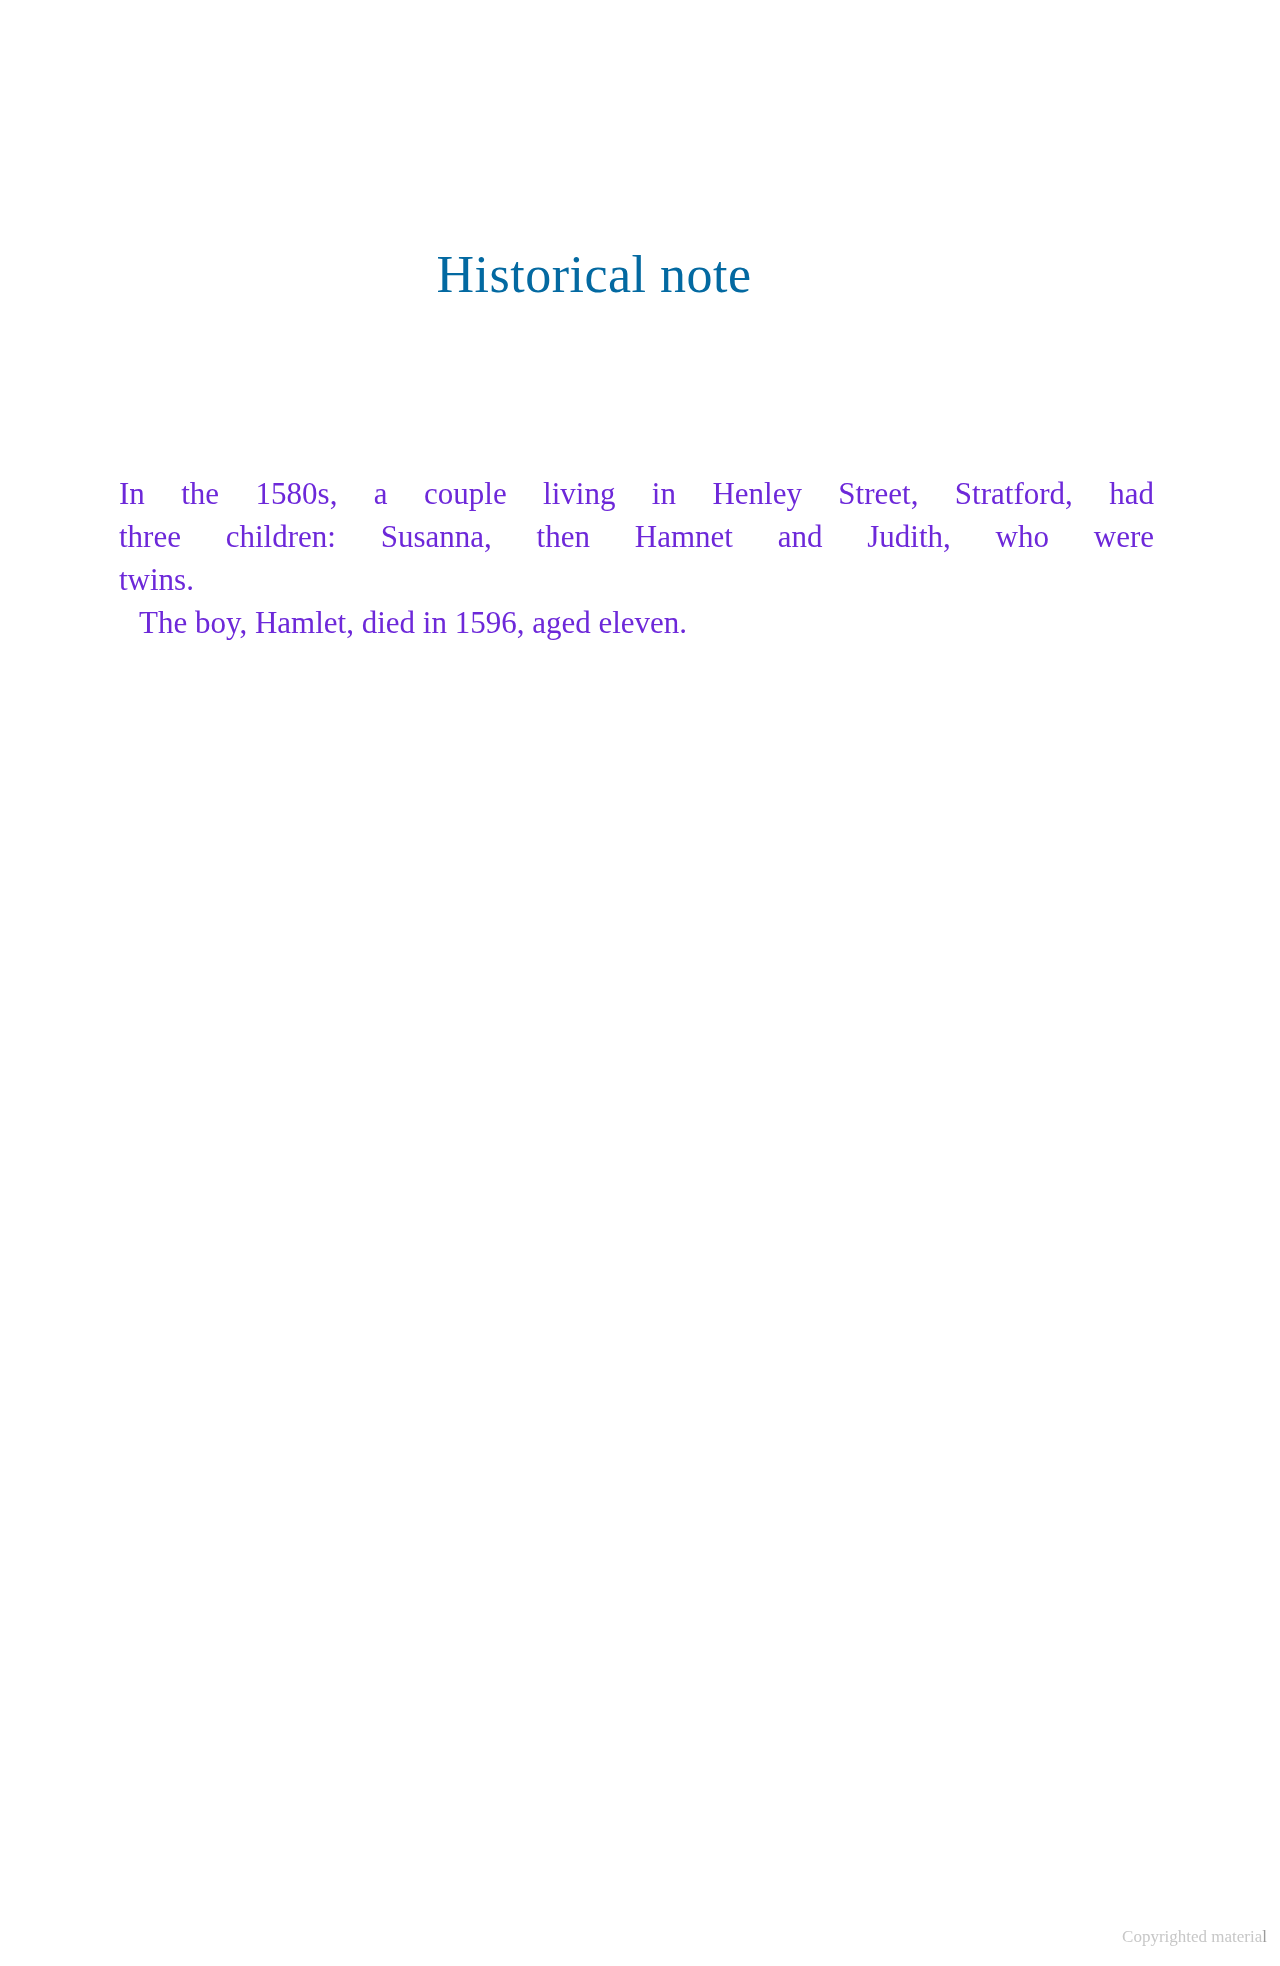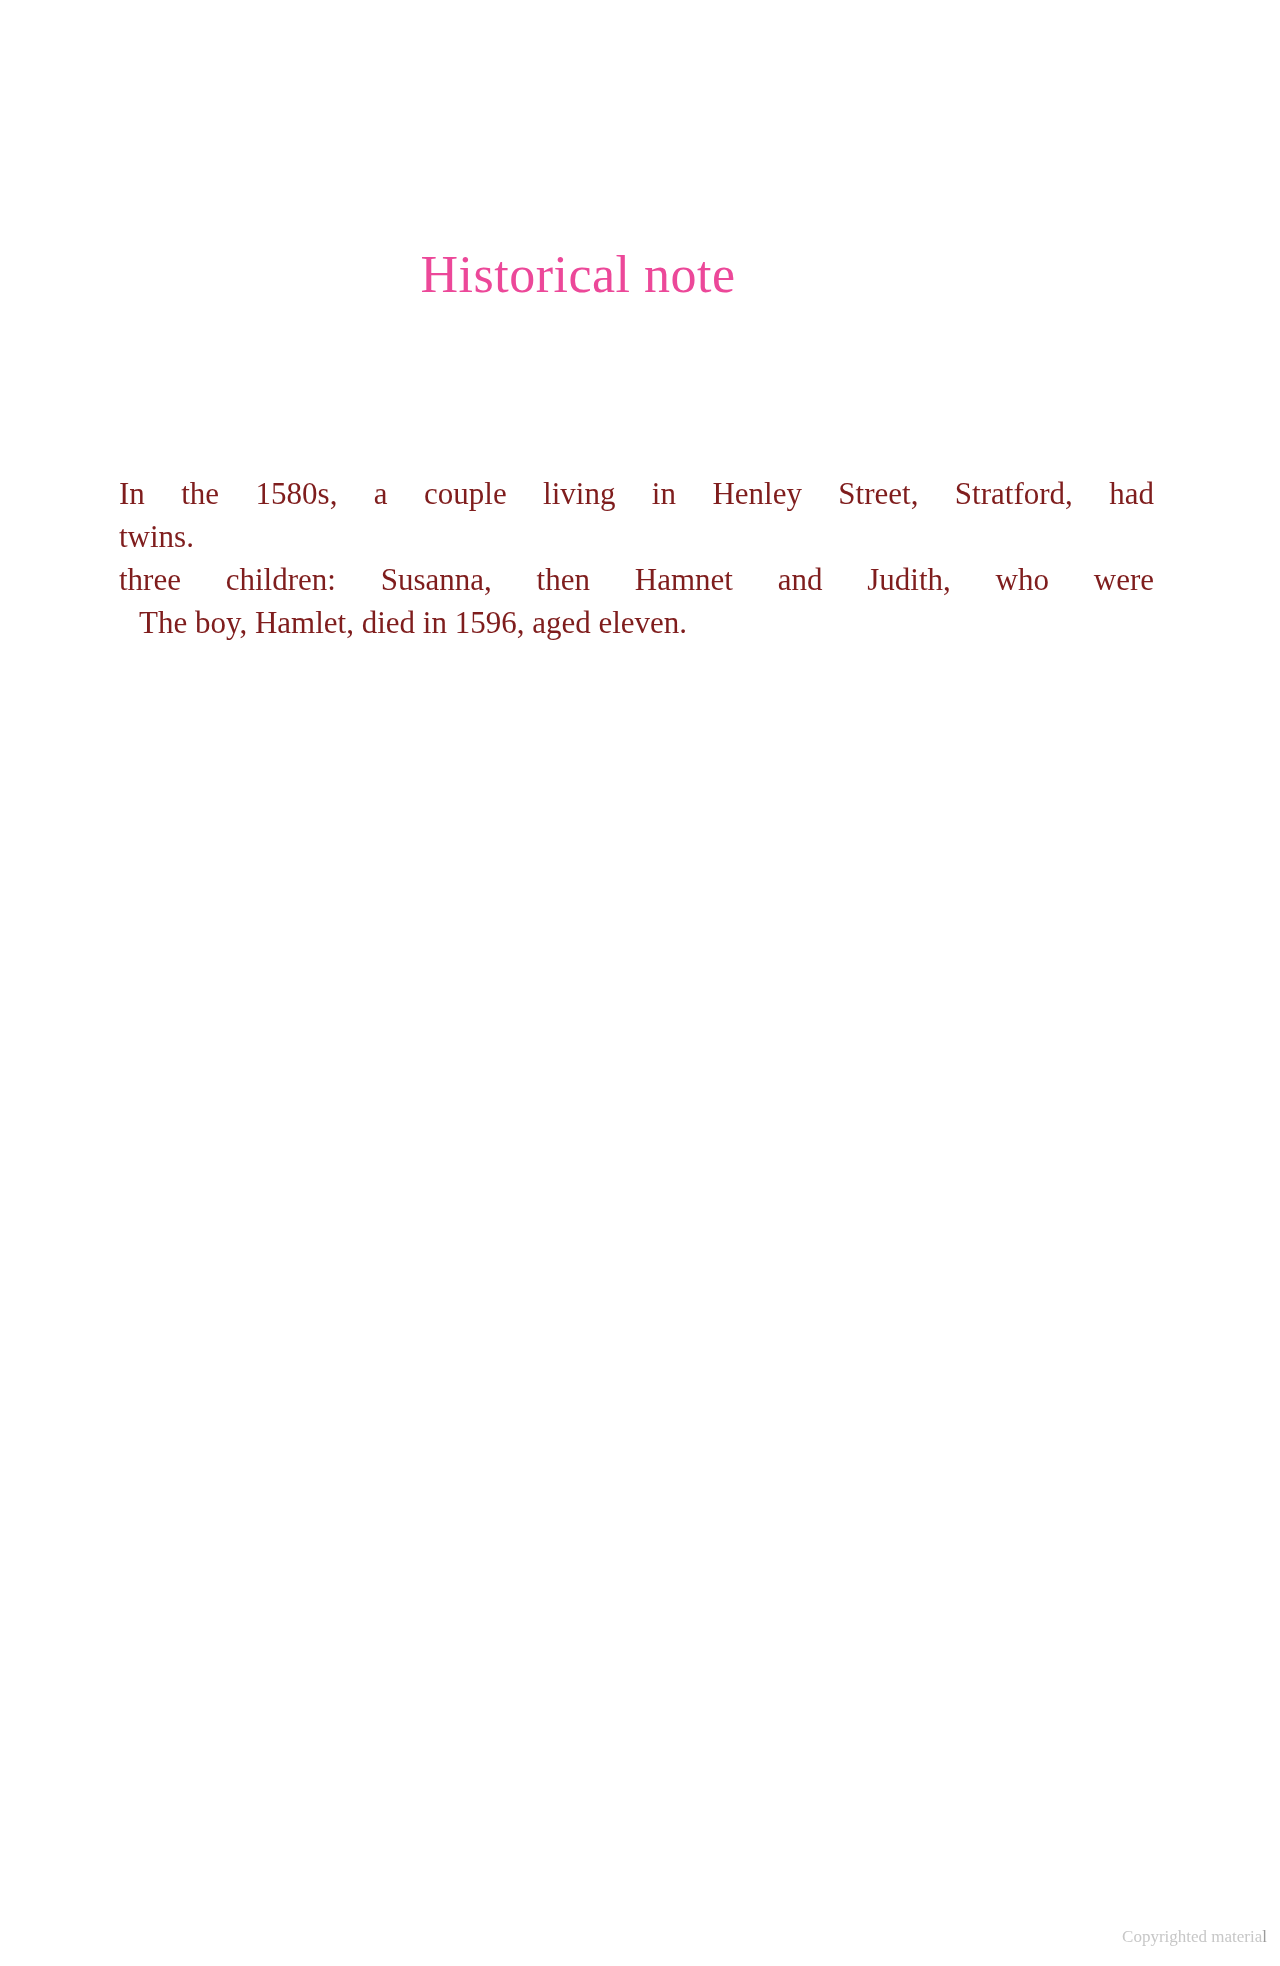--- a/index.html
+++ b/index.html
@@ -11,38 +11,38 @@
     position: relative;
     width: 1280px;
     height: 1966px;
     background: #ffffff;
     overflow: hidden;
     font-family: "Liberation Serif", "DejaVu Serif", serif;
   }
   .page-title {
     position: absolute;
     top: 246px;
-    left: 0;
+    left: 16px;
     width: 1156px;
     text-align: center;
     font-size: 52px;
     font-weight: normal;
     line-height: 1.1;
-    color: #ec4899;
+    color: #0369a1;
     margin: 0;
     letter-spacing: 0.5px;
   }
   .text-block {
     position: absolute;
     top: 472px;
     left: 119px;
     width: 1035px;
     font-size: 31px;
     line-height: 43px;
-    color: #7f1d1d;
+    color: #6d28d9;
   }
   .line {
     white-space: normal;
   }
   .line.justified {
     text-align: justify;
     text-align-last: justify;
   }
   .line.indented {
     padding-left: 20px;
@@ -68,23 +68,23 @@
 <body>
 
 <div class="page">
 
   <h1 class="page-title">Historical note</h1>
 
   <div class="text-block">
 
     <div class="line justified">In the 1580s, a couple living in Henley Street, Stratford, had</div>
 
+    <div class="line justified">three children: Susanna, then Hamnet and Judith, who were</div>
+
     <div class="line">twins.</div>
-
-    <div class="line justified">three children: Susanna, then Hamnet and Judith, who were</div>
 
     <div class="line indented">The boy, Hamlet, died in 1596, aged eleven.</div>
 
 
   </div>
 
   <div class="watermark"><span>Copyrighted materia</span><span class="wm-dark">l</span></div>
 
 </div>
 

